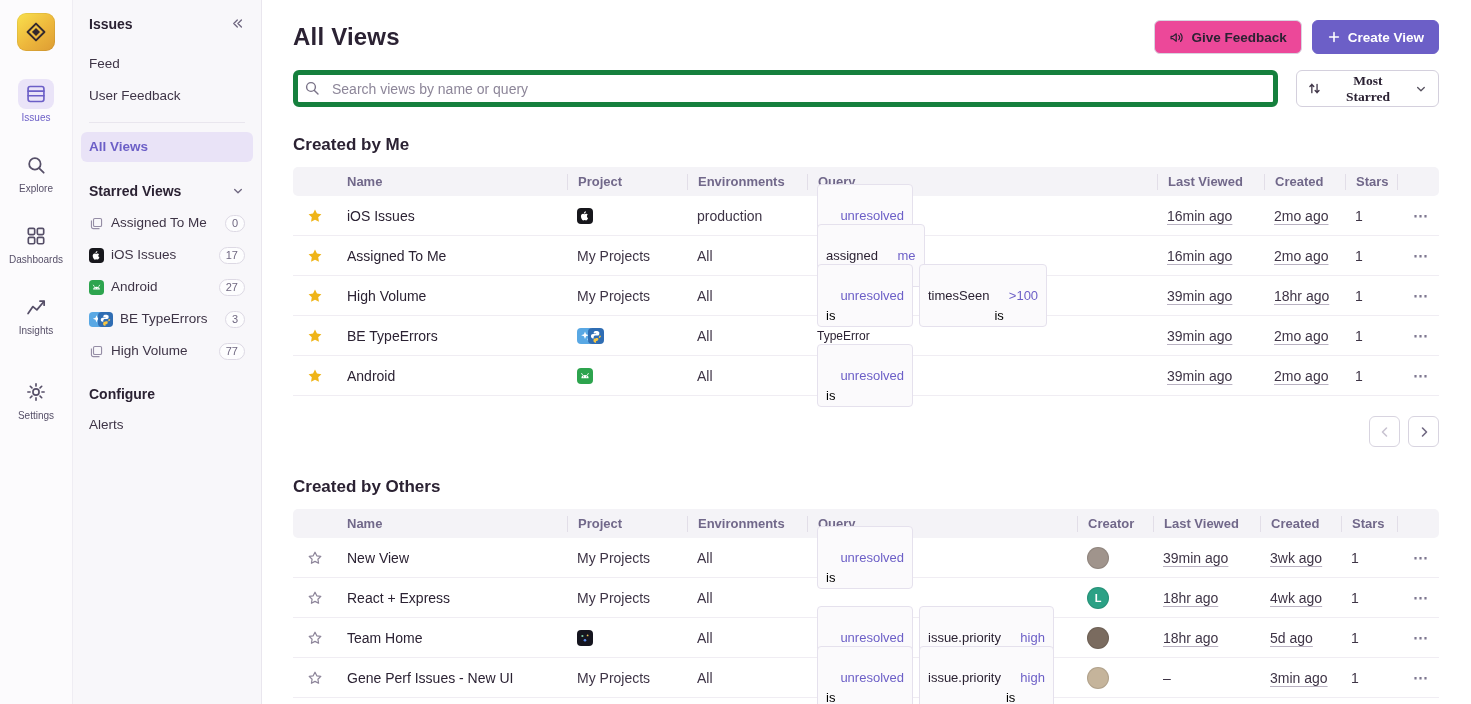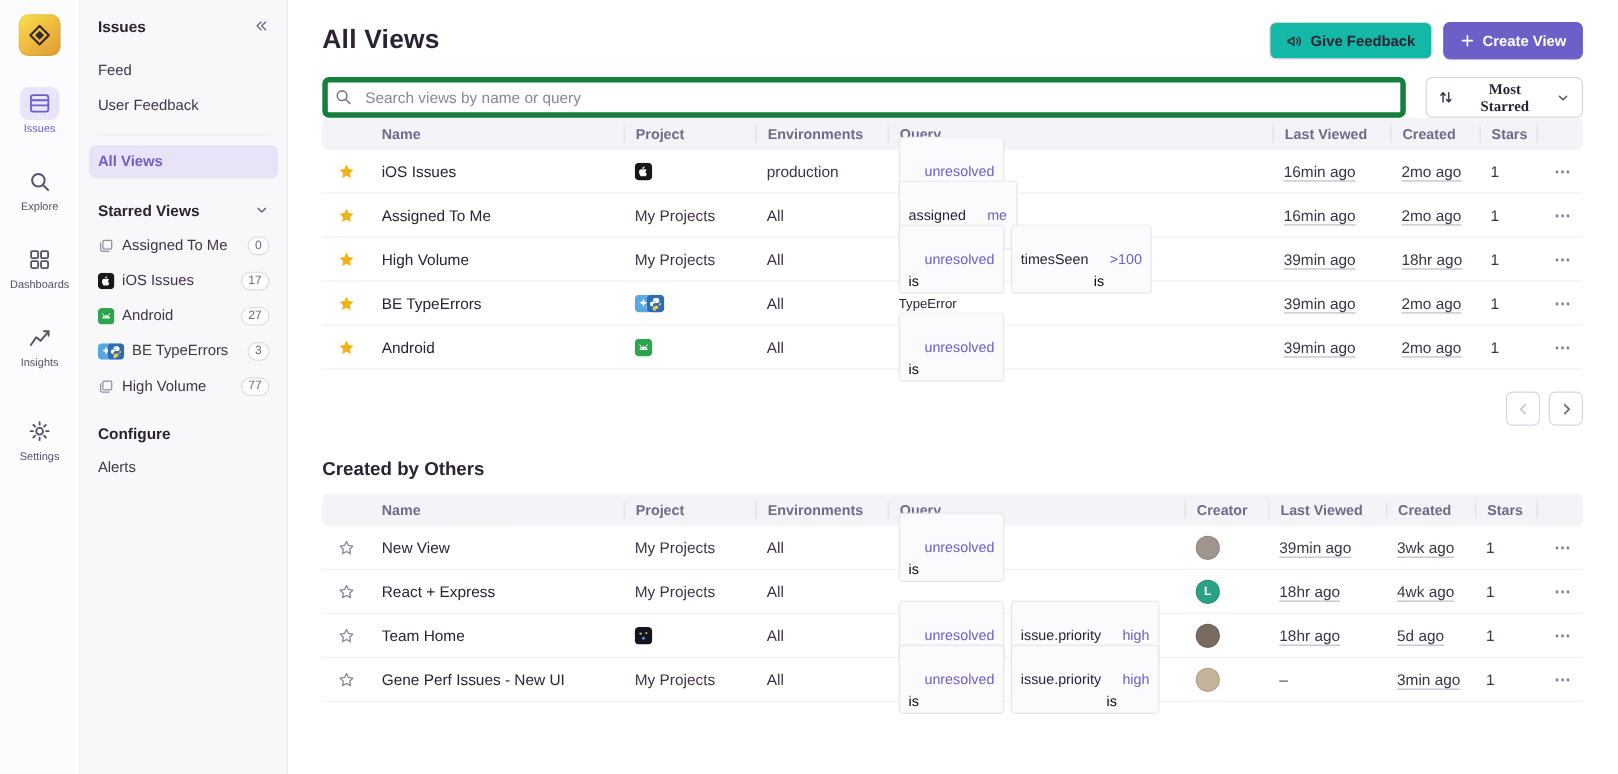--- a/index.html
+++ b/index.html
@@ -47,21 +47,21 @@
   .duo { display:inline-flex; align-items:center; }
   .duo svg + svg { margin-left:-6px; }
 
   
   .main { flex:1; min-width:0; display:flex; flex-direction:column; padding:0 32px 0 31px; background:#fff; overflow:hidden; }
   .page-header { display:flex; align-items:center; justify-content:space-between; padding:20px 0 16px; }
   h1 { font-size:24px; margin:0; font-weight:700; letter-spacing:.2px; }
   .header-actions { display:flex; gap:10px; }
   .btn { display:inline-flex; align-items:center; gap:7px; height:34px; padding:0 14px;
          border-radius:6px; font-size:13.5px; font-weight:600; cursor:pointer; font-family:inherit; }
-  .btn.ghost { background:#14b8a6; border:1px solid #D8D4E0; color:#2B2233; }
+  .btn.ghost { background:#ec4899; border:1px solid #D8D4E0; color:#2B2233; }
   .btn.primary { background:#6C5FC7; border:1px solid #6C5FC7; color:#fff; }
 
   .toolbar { display:flex; gap:18px; }
   .search { flex:1; position:relative; display:flex; align-items:center; }
   .search input { width:100%; height:37px; border:5px solid #15803d; border-radius:6px;
                   padding:0 12px 0 34px; font-size:14px; font-family:inherit; color:#2B2233; outline:none; background:#fff; }
   .search input::placeholder { color:#8D8699; }
   .sicon { position:absolute; left:11px; top:10px; pointer-events:none; display:flex; }
   .sort-btn { width:143px; flex:none; display:flex; align-items:center; justify-content:center; gap:8px;
               height:37px; padding:0 10px; border:1px solid #D4D0DD; border-radius:6px; background:#fff;
@@ -306,20 +306,21 @@
             <path d="M5.2 12.5v-9M5.2 3.5 3.1 5.9M5.2 3.5l2.1 2.4"></path>
             <path d="M10.8 3.5v9M10.8 12.5 8.7 10.1M10.8 12.5l2.1-2.4"></path>
           </svg>
         <span>Most Starred</span>
         <svg viewBox="0 0 16 16" width="14" height="14" fill="none" stroke="#57525F" stroke-width="1.5" stroke-linecap="round" stroke-linejoin="round">
             <path d="M4.2 6.2 8 10l3.8-3.8"></path>
           </svg>
       </button>
     </div>
 
+    <h2 class="section-title">Created by Me</h2>
     <div class="table">
       <div class="thead grid-mine">
           <div class="hcell"></div>
           <div class="hcell">Name</div>
           <div class="hcell">Project</div>
           <div class="hcell">Environments</div>
           <div class="hcell">Query</div>
           <div class="hcell">Last Viewed</div>
           <div class="hcell">Created</div>
           <div class="hcell">Stars</div>

